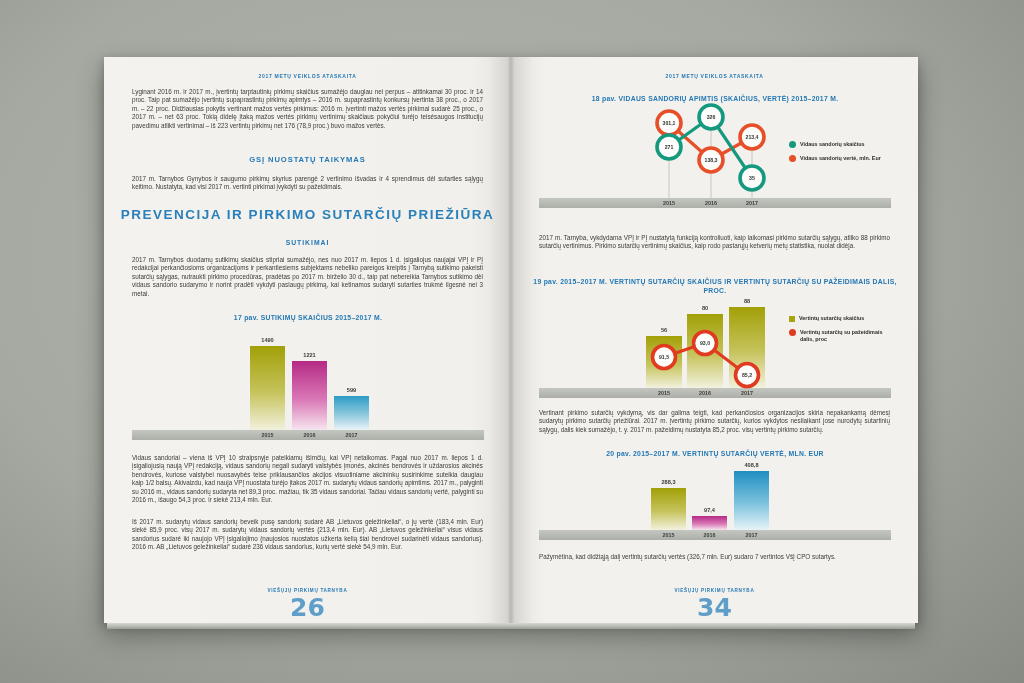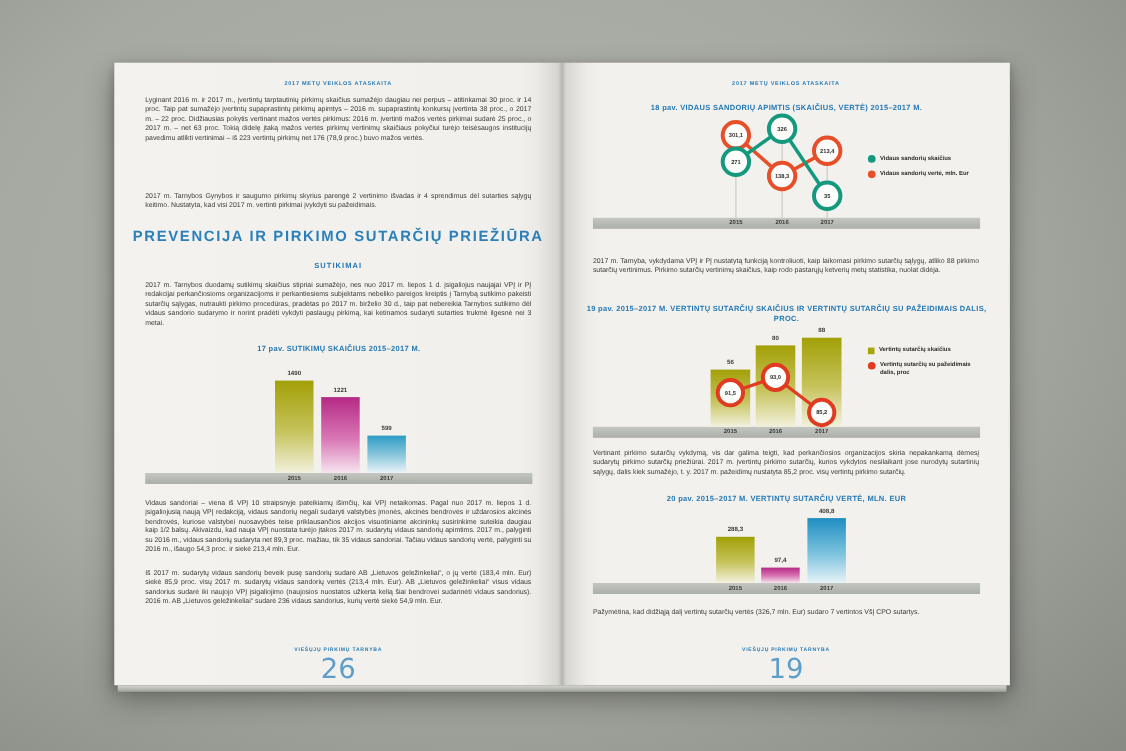--- a/index.html
+++ b/index.html
@@ -31,21 +31,21 @@
     letter-spacing:.9px;color:#2478b5;}
   .h-sub{position:absolute;left:0;width:100%;text-align:center;font-size:6.8px;font-weight:bold;
     letter-spacing:1px;color:#2478b5;}
   .h-large{position:absolute;left:0;width:100%;text-align:center;font-size:13.5px;font-weight:bold;
     letter-spacing:1.5px;color:#2a80ba;}
   .chart-title{position:absolute;left:14px;width:380px;text-align:center;font-size:6.8px;
     font-weight:bold;letter-spacing:.3px;color:#2478b5;line-height:8.6px;}
   .footer-label{position:absolute;top:531px;left:0;width:100%;text-align:center;
     font-size:4.6px;font-weight:bold;letter-spacing:.7px;color:#2478b5;}
   .page-num{position:absolute;top:536px;left:0;width:100%;text-align:center;
-    font-size:25px;color:#5f9ec8;font-family:"DejaVu Sans",sans-serif;font-weight:400;}
+    font-size:25px;color:#5f9ec8;font-family:"DejaVu Sans",sans-serif;font-weight:700;}
   .chart{position:absolute;left:28px;width:352px;}
   .band{position:absolute;left:0;width:100%;height:10px;
     background:linear-gradient(180deg,#c4c7c1,#acafa8);}
   .year{position:absolute;font-size:5.4px;font-weight:bold;color:#3d3d3b;text-align:center;z-index:3;}
   .bar{position:absolute;z-index:1;}
   .bar.olive{background:linear-gradient(180deg,#a2a007 0%,#c6c35c 55%,#f2f1dd 100%);}
   .bar.magenta{background:linear-gradient(180deg,#b52a85 0%,#d977b5 55%,#f6e5ef 100%);}
   .bar.cyan{background:linear-gradient(180deg,#2d9cc5 0%,#8fc9dd 55%,#ebf4f8 100%);}
   .bar.blue{background:linear-gradient(180deg,#1f8ec1 0%,#7dc3de 55%,#e7f3f8 100%);}
   .bar-label{position:absolute;font-size:5.6px;font-weight:bold;color:#3a3a38;text-align:center;z-index:2;}
@@ -60,20 +60,21 @@
   svg.overlay{position:absolute;left:0;top:0;z-index:2;overflow:visible;}
 </style>
 </head>
 <body>
 
 <div class="spread">
 
   <div class="page left">
     <div class="runhead">2017 METŲ VEIKLOS ATASKAITA</div>
     <div class="body-text" style="top:31px">Lyginant 2016 m. ir 2017 m., įvertintų tarptautinių pirkimų skaičius sumažėjo daugiau nei perpus – atitinkamai 30 proc. ir 14 proc. Taip pat sumažėjo įvertintų supaprastintų pirkimų apimtys – 2016 m. supaprastintų konkursų įvertinta 38 proc., o 2017 m. – 22 proc. Didžiausias pokytis vertinant mažos vertės pirkimus: 2016 m. įvertinti mažos vertės pirkimai sudarė 25 proc., o 2017 m. – net 63 proc. Tokią didelę įtaką mažos vertės pirkimų vertinimų skaičiaus pokyčiui turėjo teisėsaugos institucijų pavedimu atlikti vertinimai – iš 223 vertintų pirkimų net 176 (78,9 proc.) buvo mažos vertės.</div>
+    <div class="h-small" style="top:98px">GSĮ NUOSTATŲ TAIKYMAS</div>
     <div class="body-text" style="top:118px">2017 m. Tarnybos Gynybos ir saugumo pirkimų skyrius parengė 2 vertinimo išvadas ir 4 sprendimus dėl sutarties sąlygų keitimo. Nustatyta, kad visi 2017 m. vertinti pirkimai įvykdyti su pažeidimais.</div>
     <div class="h-large" style="top:150px">PREVENCIJA IR PIRKIMO SUTARČIŲ PRIEŽIŪRA</div>
     <div class="h-sub" style="top:182px">SUTIKIMAI</div>
     <div class="body-text" style="top:199px">2017 m. Tarnybos duodamų sutikimų skaičius stipriai sumažėjo, nes nuo 2017 m. liepos 1 d. įsigaliojus naujajai VPĮ ir PĮ redakcijai perkančiosioms organizacijoms ir perkantiesiems subjektams nebeliko pareigos kreiptis į Tarnybą sutikimo pakeisti sutarčių sąlygas, nutraukti pirkimo procedūras, pradėtas po 2017 m. birželio 30 d., taip pat nebereikia Tarnybos sutikimo dėl vidaus sandorio sudarymo ir norint pradėti vykdyti paslaugų pirkimą, kai ketinamos sudaryti sutarties trukmė ilgesnė nei 3 metai.</div>
     <div class="chart-title" style="top:257px">17 pav. SUTIKIMŲ SKAIČIUS 2015–2017 M.</div>
     <div class="chart" id="chart17" style="top:270px;height:116px">
         <div class="band" style="top: 103px;"></div>
         <div class="year" style="left: 108px; width: 55px; top: 105px;">2015</div>
         <div class="year" style="left: 150px; width: 55px; top: 105px;">2016</div>
         <div class="year" style="left: 192px; width: 55px; top: 105px;">2017</div>
@@ -170,17 +171,17 @@
         <div class="year" style="left: 185px; width: 55px; top: 69px;">2017</div>
         <div class="bar olive" style="left: 112px; width: 35px; top: 25px; height: 42px;"></div>
         <div class="bar-label" style="left: 100px; width: 59px; top: 16px;">288,3</div>
         <div class="bar magenta" style="left: 153px; width: 35px; top: 53px; height: 14px;"></div>
         <div class="bar-label" style="left: 141px; width: 59px; top: 44px;">97,4</div>
         <div class="bar blue" style="left: 195px; width: 35px; top: 8px; height: 59px;"></div>
         <div class="bar-label" style="left: 183px; width: 59px; top: -1px;">408,8</div>
       </div>
     <div class="body-text" style="top:496px">Pažymėtina, kad didžiąją dalį vertintų sutarčių vertės (326,7 mln. Eur) sudaro 7 vertintos VšĮ CPO sutartys.</div>
     <div class="footer-label">VIEŠŲJŲ PIRKIMŲ TARNYBA</div>
-    <div class="page-num">19</div>
+    <div class="page-num">34</div>
   </div>
 
   <div class="spine"></div>
 </div>
 
 </body></html>

